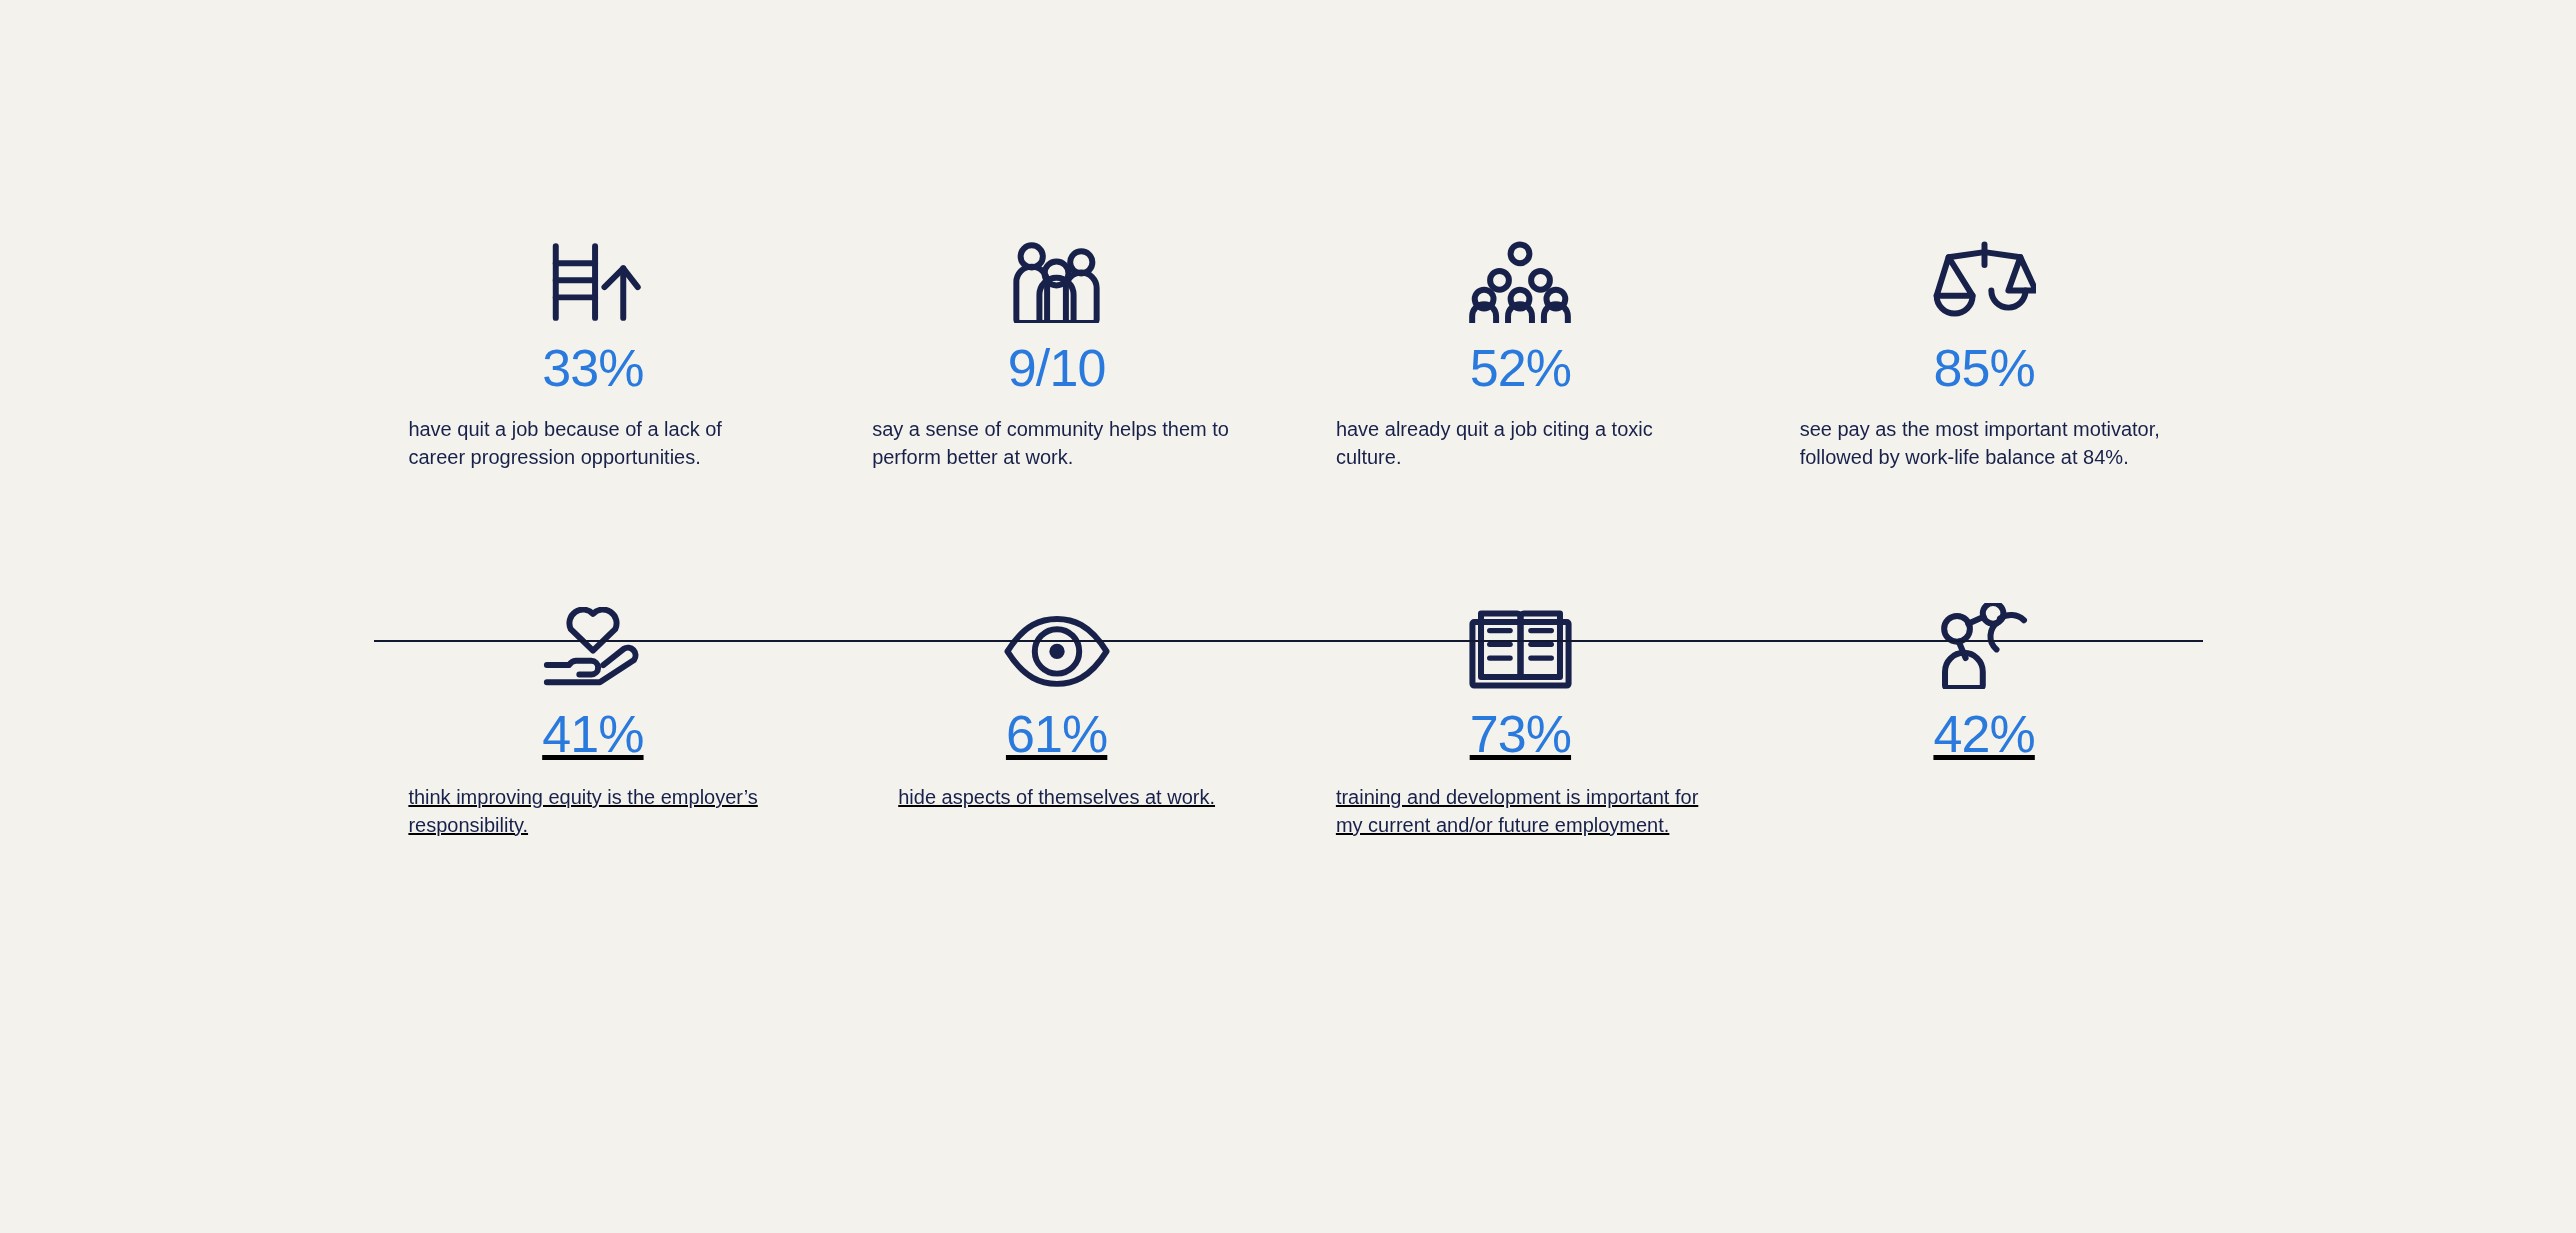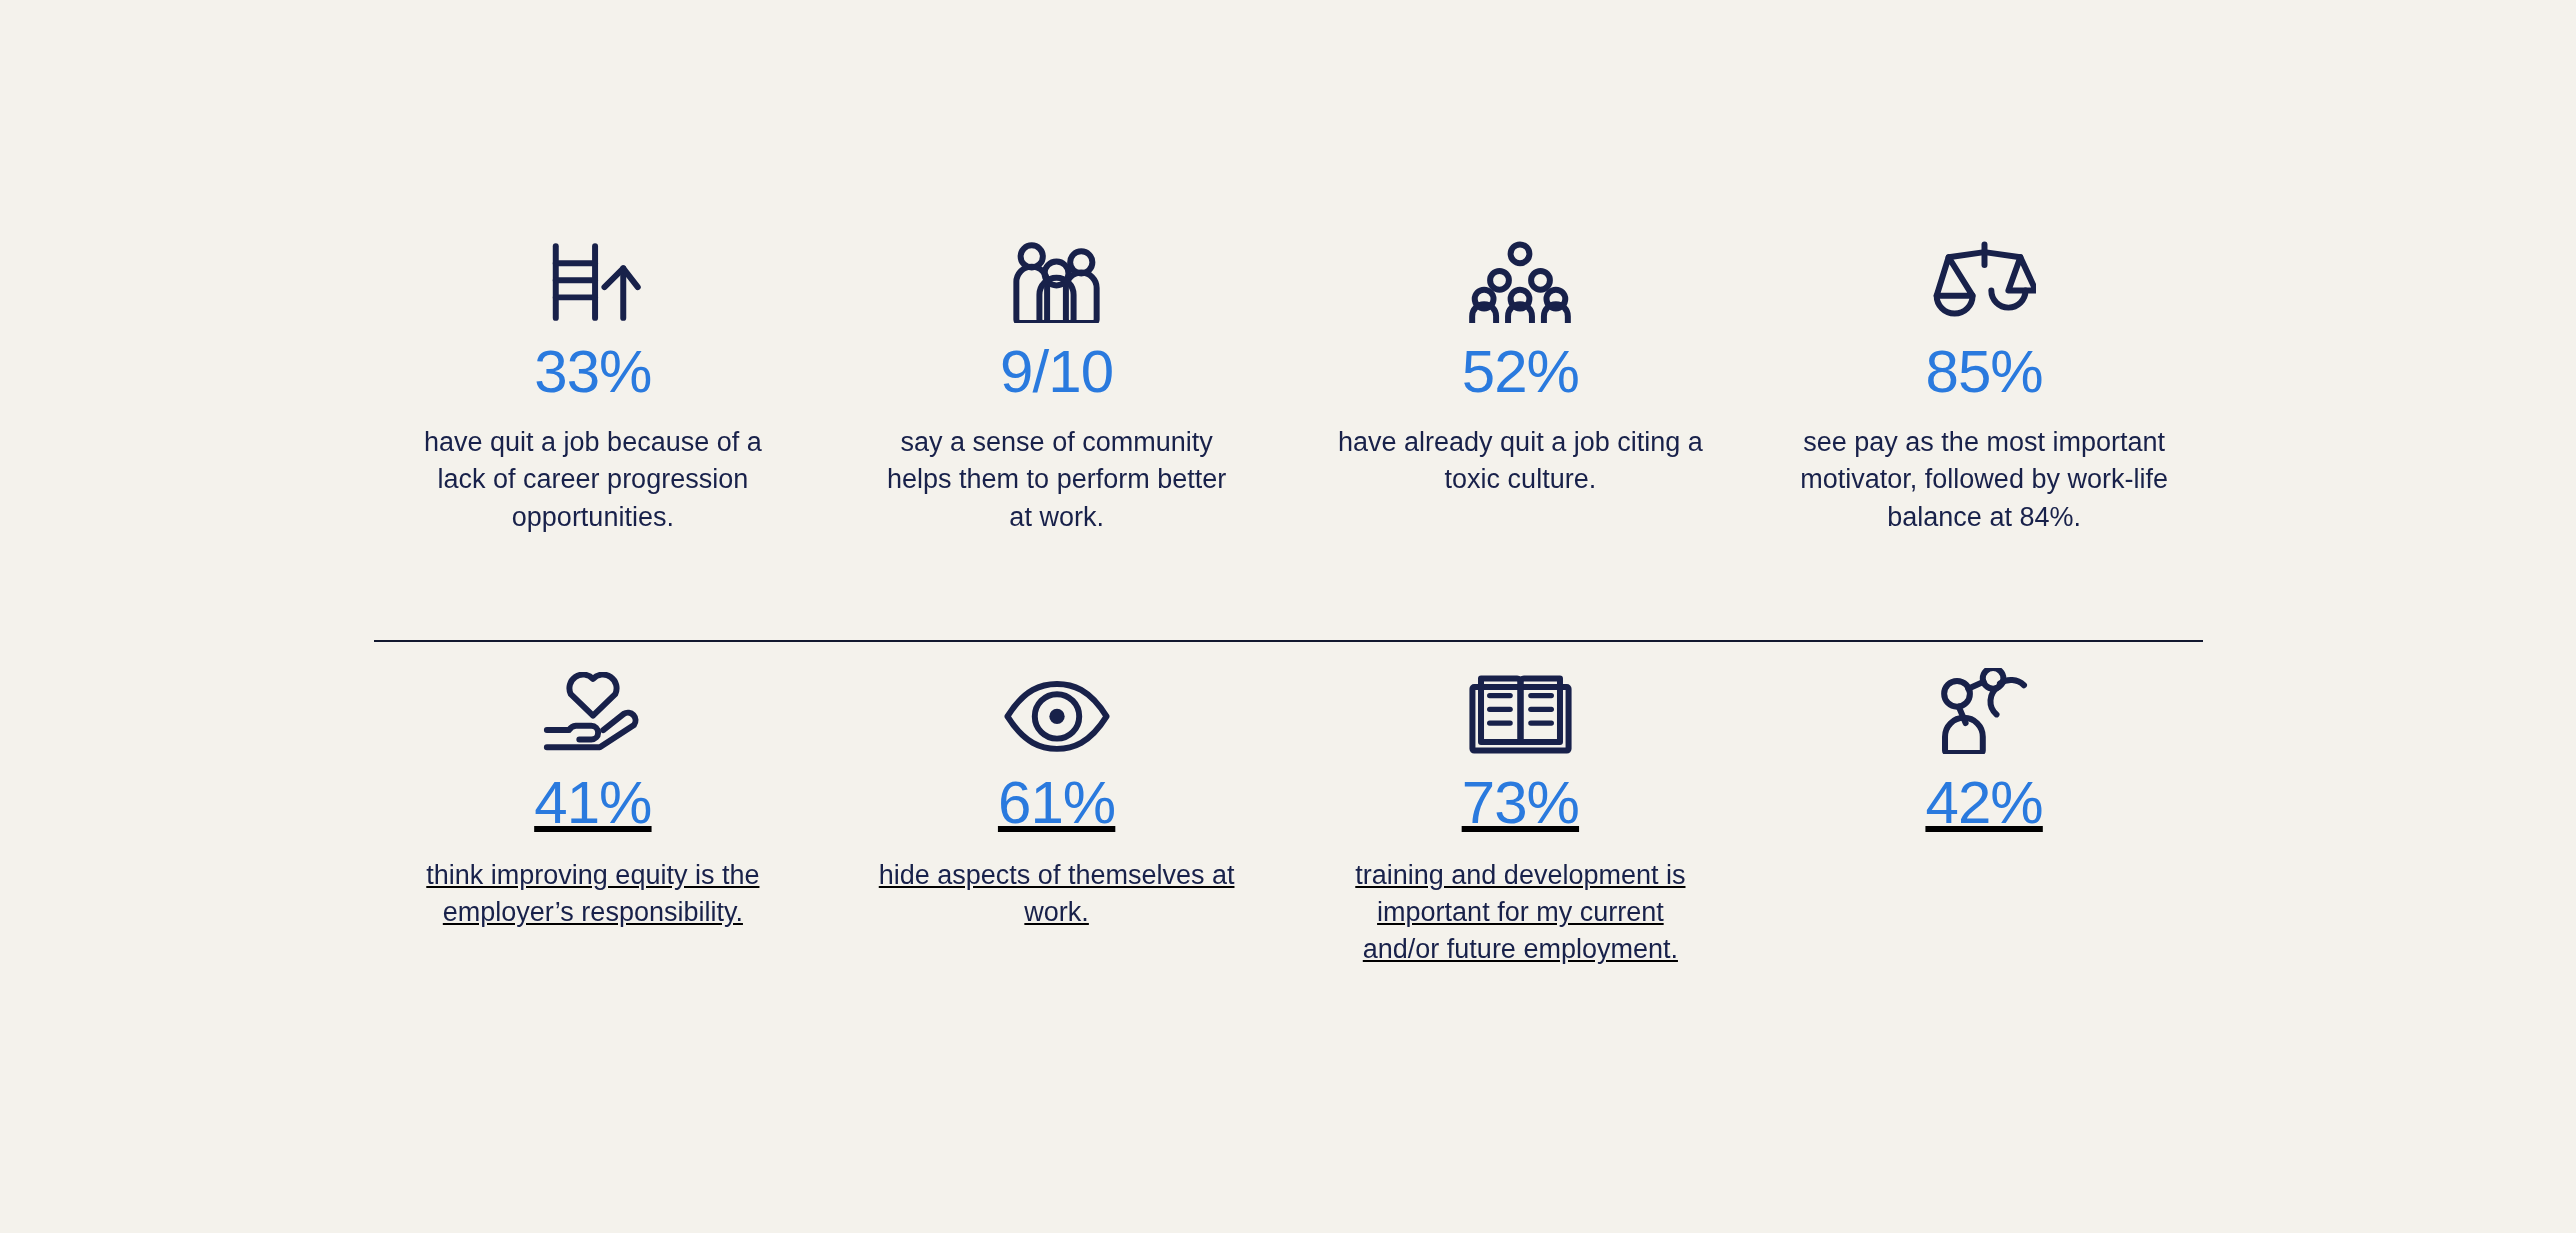--- a/index.html
+++ b/index.html
@@ -42,33 +42,33 @@
     height: 117px;
     display: flex;
     align-items: flex-end;
     justify-content: center;
   }
   .icon-wrap svg {
     display: block;
   }
   .stat-value {
     color: #2a7ade;
-    font-size: 60px;
+    font-size: 52px;
     line-height: 1;
     font-weight: 400;
     letter-spacing: -0.9px;
     margin-top: 19px;
     white-space: nowrap;
   }
   .stat-desc {
     color: #18214a;
-    font-size: 27px;
+    font-size: 20px;
     line-height: 1.38;
     font-weight: 400;
-    text-align: center;
+    text-align: left;
     margin-top: 22px;
     max-width: 369px;
   }
   .divider {
     position: absolute;
     left: 374px;
     top: 640px;
     width: 1829px;
     height: 1.7px;
     background: #12182f;

